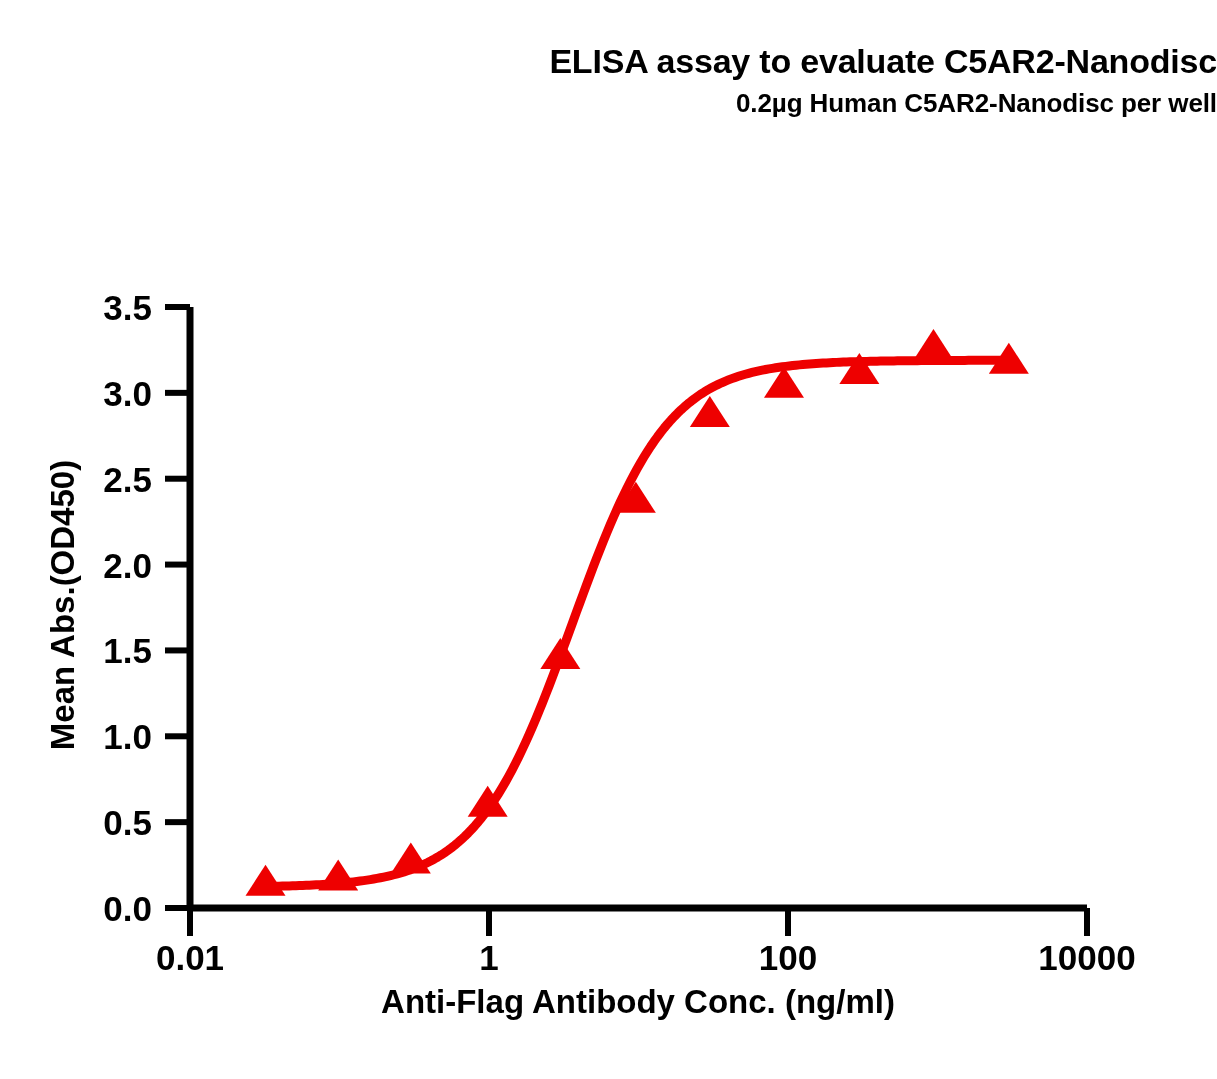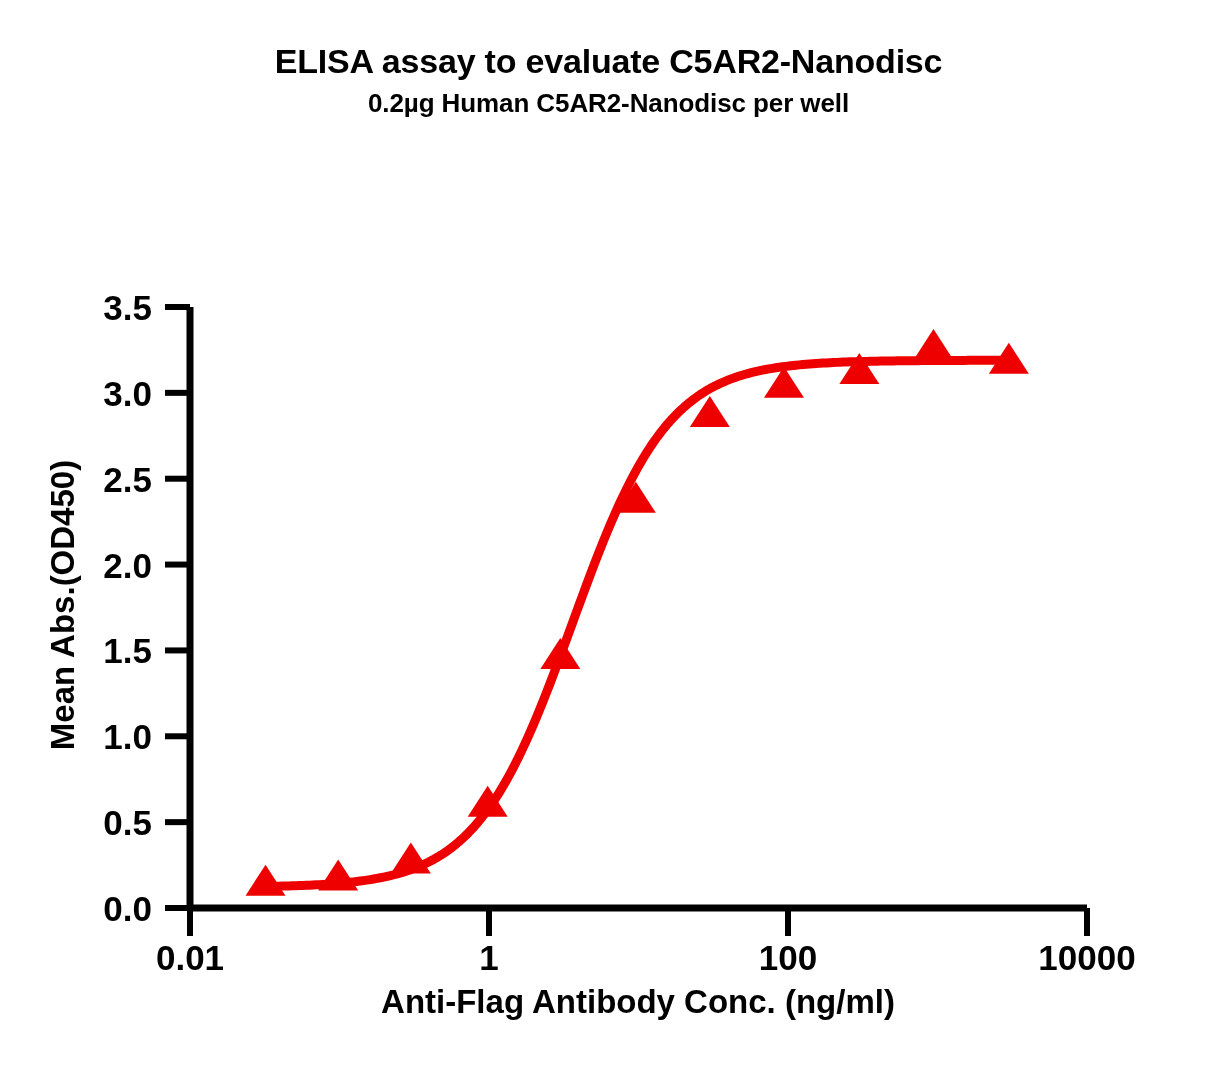--- a/index.html
+++ b/index.html
@@ -19,21 +19,21 @@
     position: absolute;
     left: 0; top: 0;
     width: 1217px;
     height: 1079px;
   }
   .titleblock {
     position: absolute;
     left: 0;
     top: 44px;
     width: 1217px;
-    text-align: center;
+    text-align: right;
     line-height: 1.0;
   }
   .chart-title {
     font-size: 34px;
     font-weight: bold;
     letter-spacing: -0.2px;
     white-space: nowrap;
   }
   .chart-subtitle {
     font-size: 26px;

